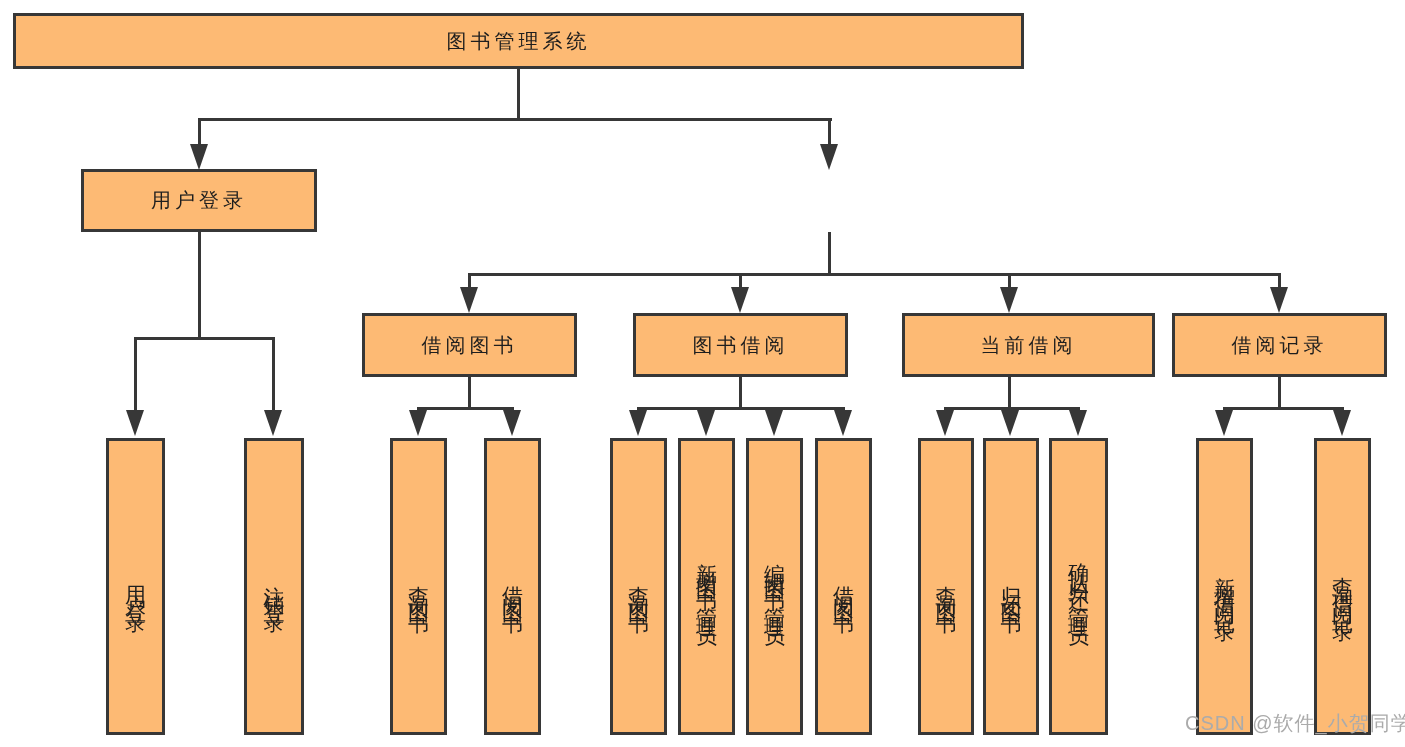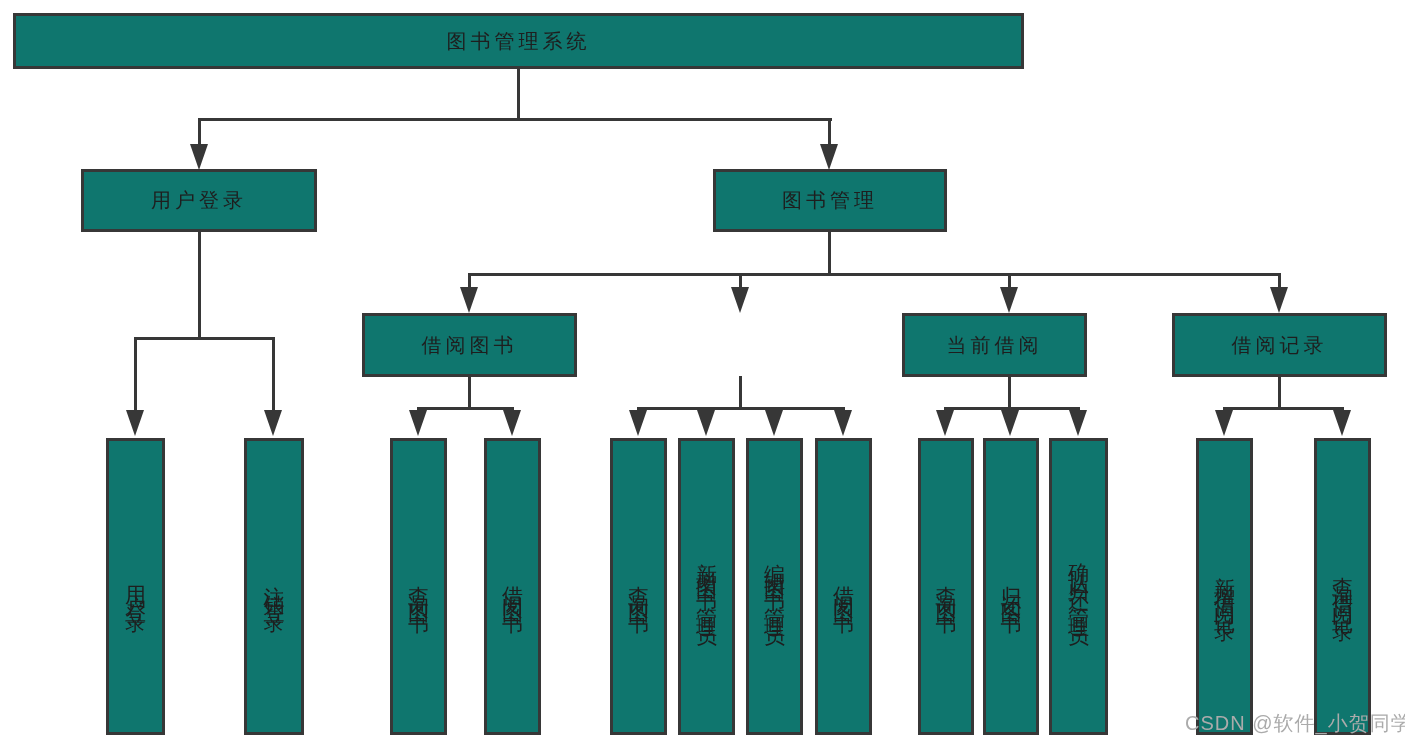--- a/index.html
+++ b/index.html
@@ -1,21 +1,21 @@
 <!DOCTYPE html>
 <html><head>
 <meta charset="utf-8">
 <style>
   html,body{margin:0;padding:0;background:#ffffff;}
   .canvas{
     position:relative;width:1405px;height:747px;background:#ffffff;overflow:hidden;
     font-family:"Liberation Sans","DejaVu Sans",sans-serif;color:#1e1e1e;
   }
   .b{
-    position:absolute;box-sizing:border-box;border:3px solid #373737;background:#0f766e;
+    position:absolute;box-sizing:border-box;border:3px solid #373737;background:#fdba74;
     display:flex;align-items:center;justify-content:center;
     font-size:20px;letter-spacing:4px;white-space:nowrap;
   }
   .vb{
     writing-mode:vertical-rl;text-orientation:upright;
     font-size:21px;letter-spacing:9px;white-space:normal;
   }
   .hl{position:absolute;height:3px;background:#373737;}
   .vl{position:absolute;width:3px;background:#373737;}
   .ah{
@@ -29,24 +29,24 @@
   }
 </style>
 </head>
 <body>
 
 <div class="canvas">
 
   <div class="b" style="left:13px;top:13px;width:1011px;height:56px">图书管理系统</div>
 
   <div class="b" style="left:81px;top:169px;width:236px;height:63px">用户登录</div>
-  <div class="b" style="left:713px;top:169px;width:234px;height:63px">图书管理</div>
 
   <div class="b" style="left:362px;top:313px;width:215px;height:64px">借阅图书</div>
-  <div class="b" style="left:902px;top:313px;width:185px;height:64px">当前借阅</div>
+  <div class="b" style="left:633px;top:313px;width:215px;height:64px">图书借阅</div>
+  <div class="b" style="left:902px;top:313px;width:253px;height:64px">当前借阅</div>
   <div class="b" style="left:1172px;top:313px;width:215px;height:64px">借阅记录</div>
 
   <div class="b vb" style="left:106px;top:438px;width:59px;height:297px">用户登录</div>
   <div class="b vb" style="left:244px;top:438px;width:60px;height:297px">注销登录</div>
 
   <div class="b vb" style="left:390px;top:438px;width:57px;height:297px">查询图书</div>
   <div class="b vb" style="left:484px;top:438px;width:57px;height:297px">借阅图书</div>
 
   <div class="b vb" style="left:610px;top:438px;width:57px;height:297px">查询图书</div>
   <div class="b vb" style="left:678px;top:438px;width:57px;height:297px">新增图书（管理员）</div>

